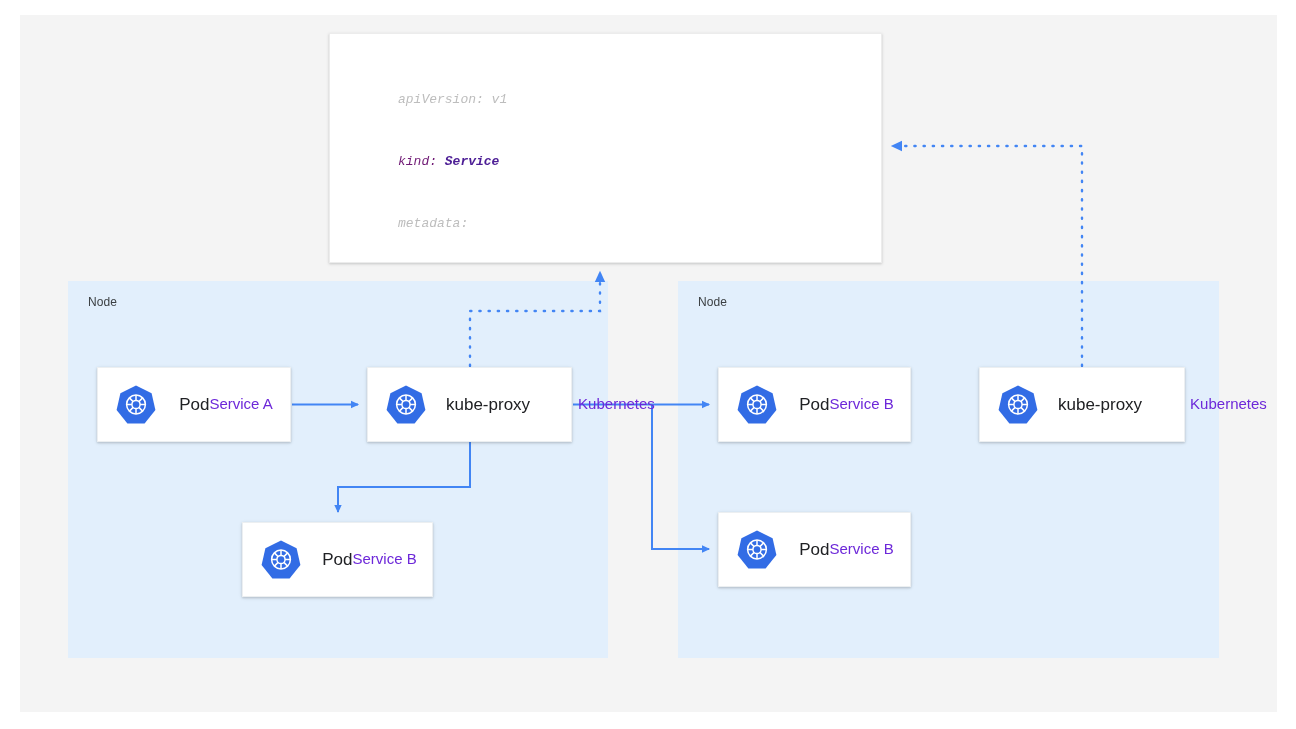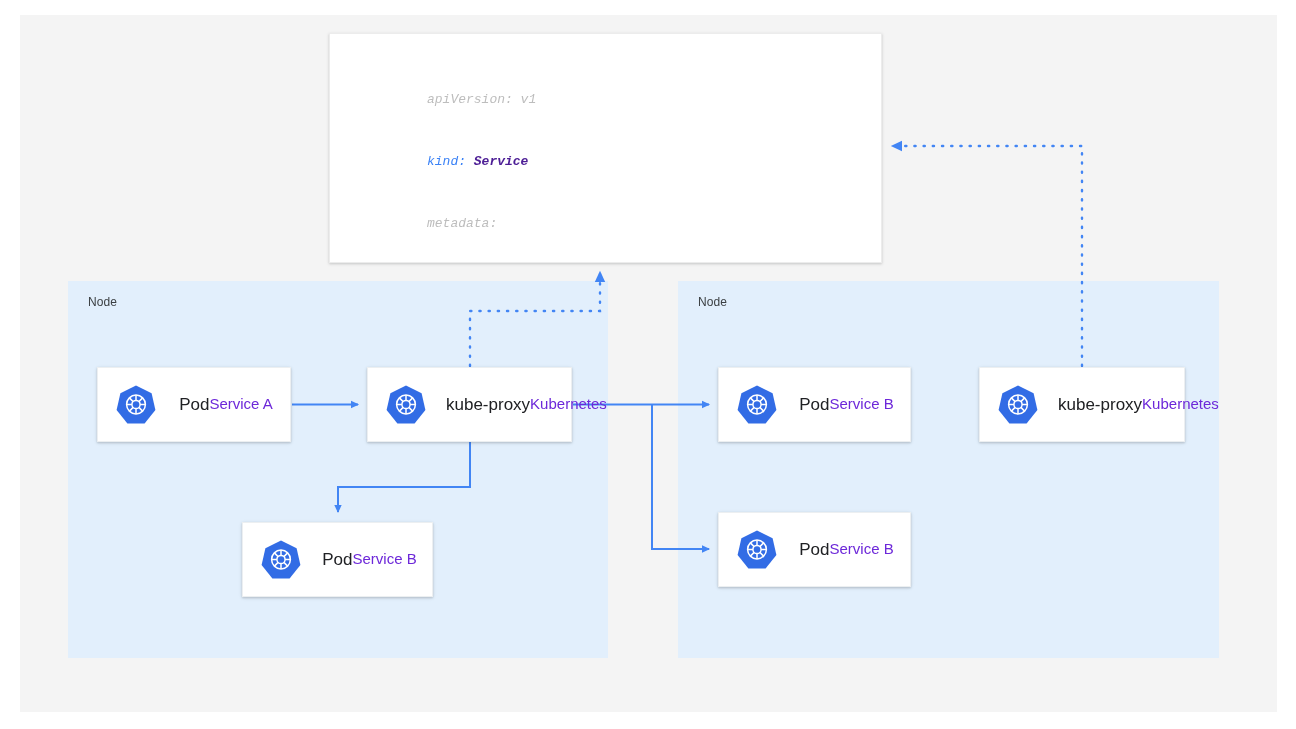--- a/index.html
+++ b/index.html
@@ -99,48 +99,48 @@
   
   .card-pod-a        { left: 97px;  top: 367px; width: 194px; height: 75px; }
   .card-kubeproxy-l  { left: 367px; top: 367px; width: 205px; height: 75px; }
   .card-pod-b-local  { left: 242px; top: 522px; width: 191px; height: 75px; }
   .card-pod-b-r1     { left: 718px; top: 367px; width: 193px; height: 75px; }
   .card-pod-b-r2     { left: 718px; top: 512px; width: 193px; height: 75px; }
   .card-kubeproxy-r  { left: 979px; top: 367px; width: 206px; height: 75px; }
 
   
   .card-kubeproxy-l .labels,
-  .card-kubeproxy-r .labels { margin-left: 18px; }
+  .card-kubeproxy-r .labels { margin-left: 18px; gap: 48px; }
 
   
   .yaml-box {
     position: absolute;
     left: 329px;
     top: 33px;
     width: 553px;
     height: 230px;
     background: #ffffff;
     border: 1px solid #ececec;
     box-shadow: 0 1px 2px rgba(60,64,67,.18), 0 1px 4px rgba(60,64,67,.08);
     box-sizing: border-box;
     overflow: hidden;
   }
   .yaml-code {
     position: absolute;
-    left: 97px;
+    left: 68px;
     top: 15px;
     font-family: "Liberation Mono", "DejaVu Sans Mono", monospace;
     font-style: italic;
     font-size: 13px;
     line-height: 20.6px;
     color: #bdbdbd;
     white-space: pre;
   }
   .yaml-line { white-space: pre; }
-  .yaml-line .k { color: #3b82f6; }
+  .yaml-line .k { color: #701a75; }
   .yaml-line .b { font-weight: bold; color: #4c1d95; }
 </style>
 </head>
 <body>
 
 <div id="stage">
 
   <div class="canvas"></div>
 
   <div class="node-region node-region-left">

